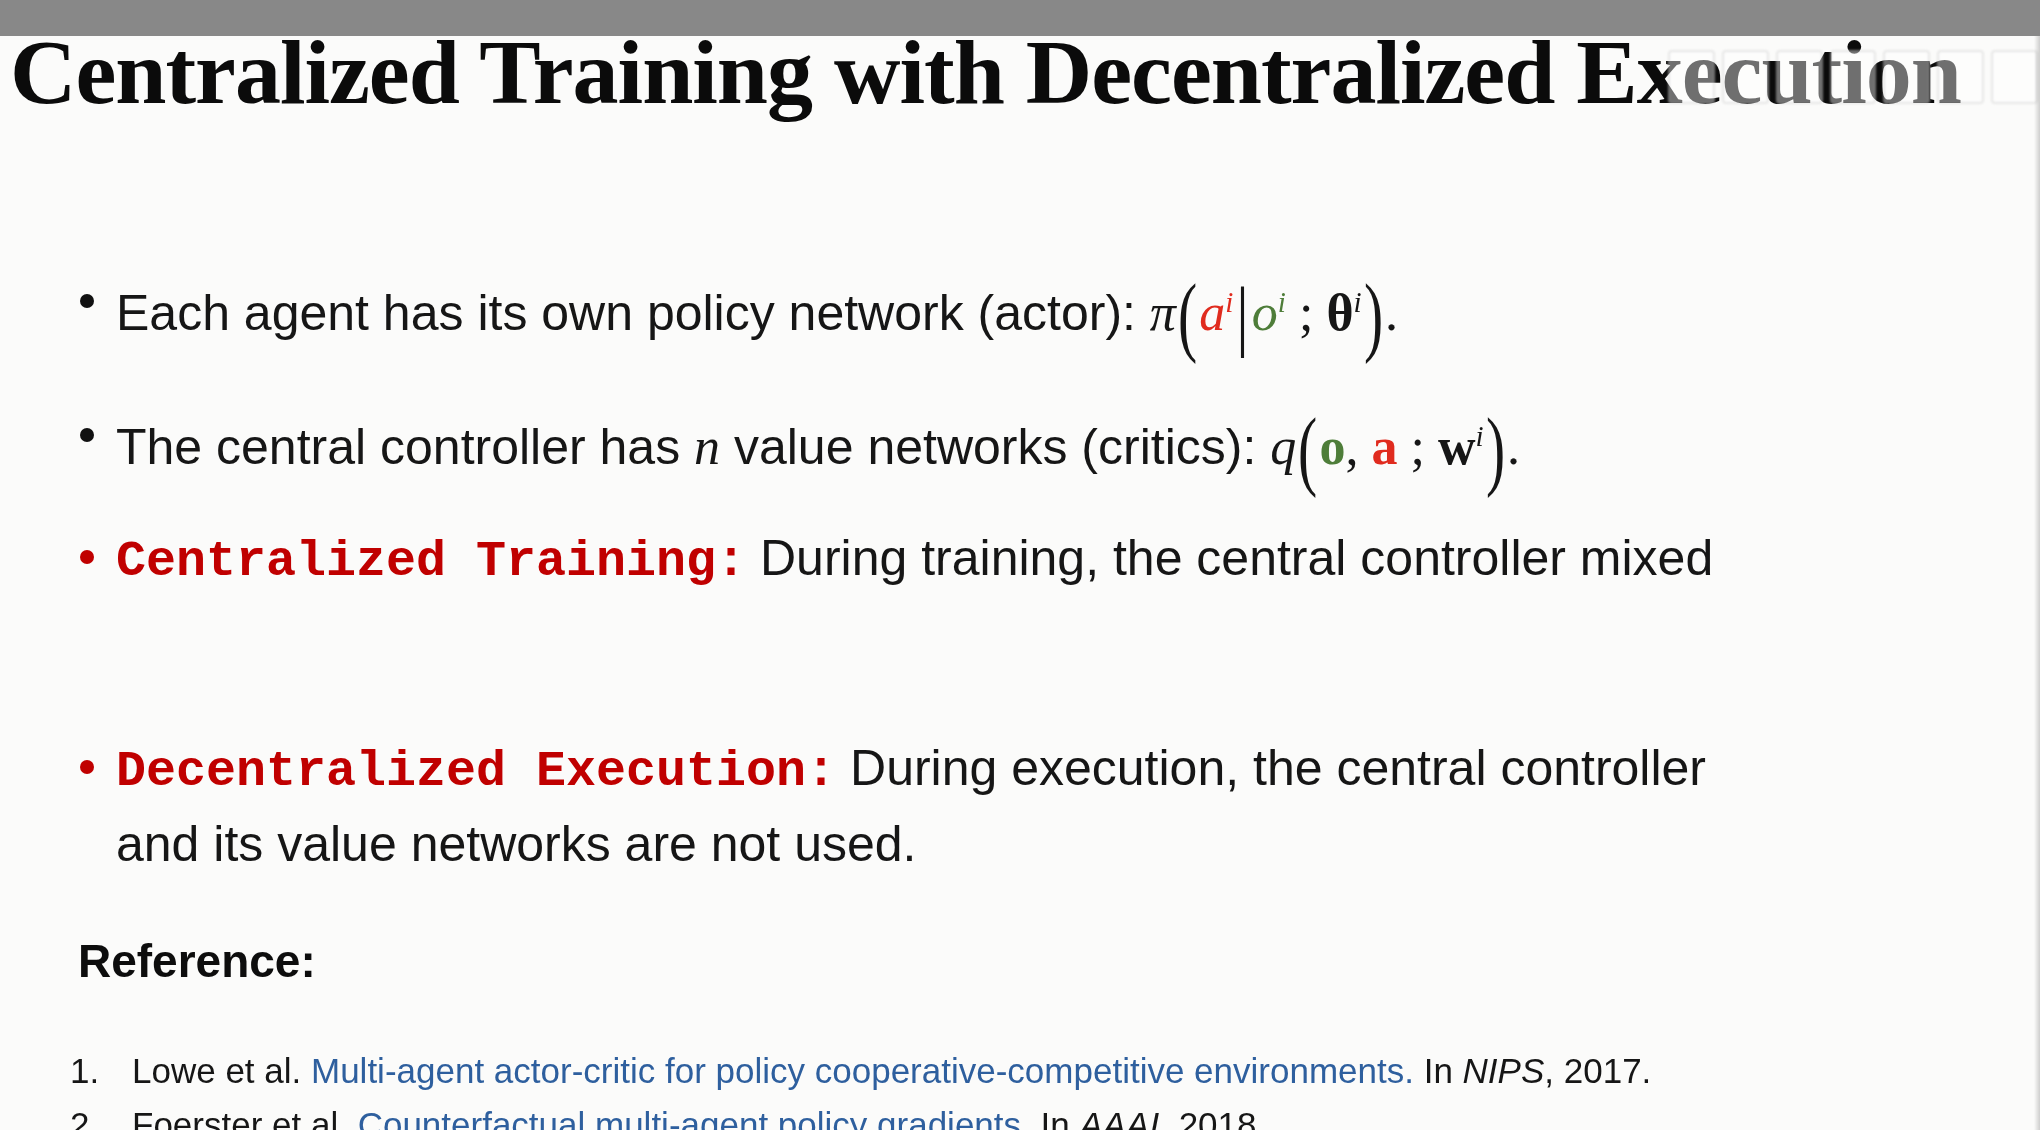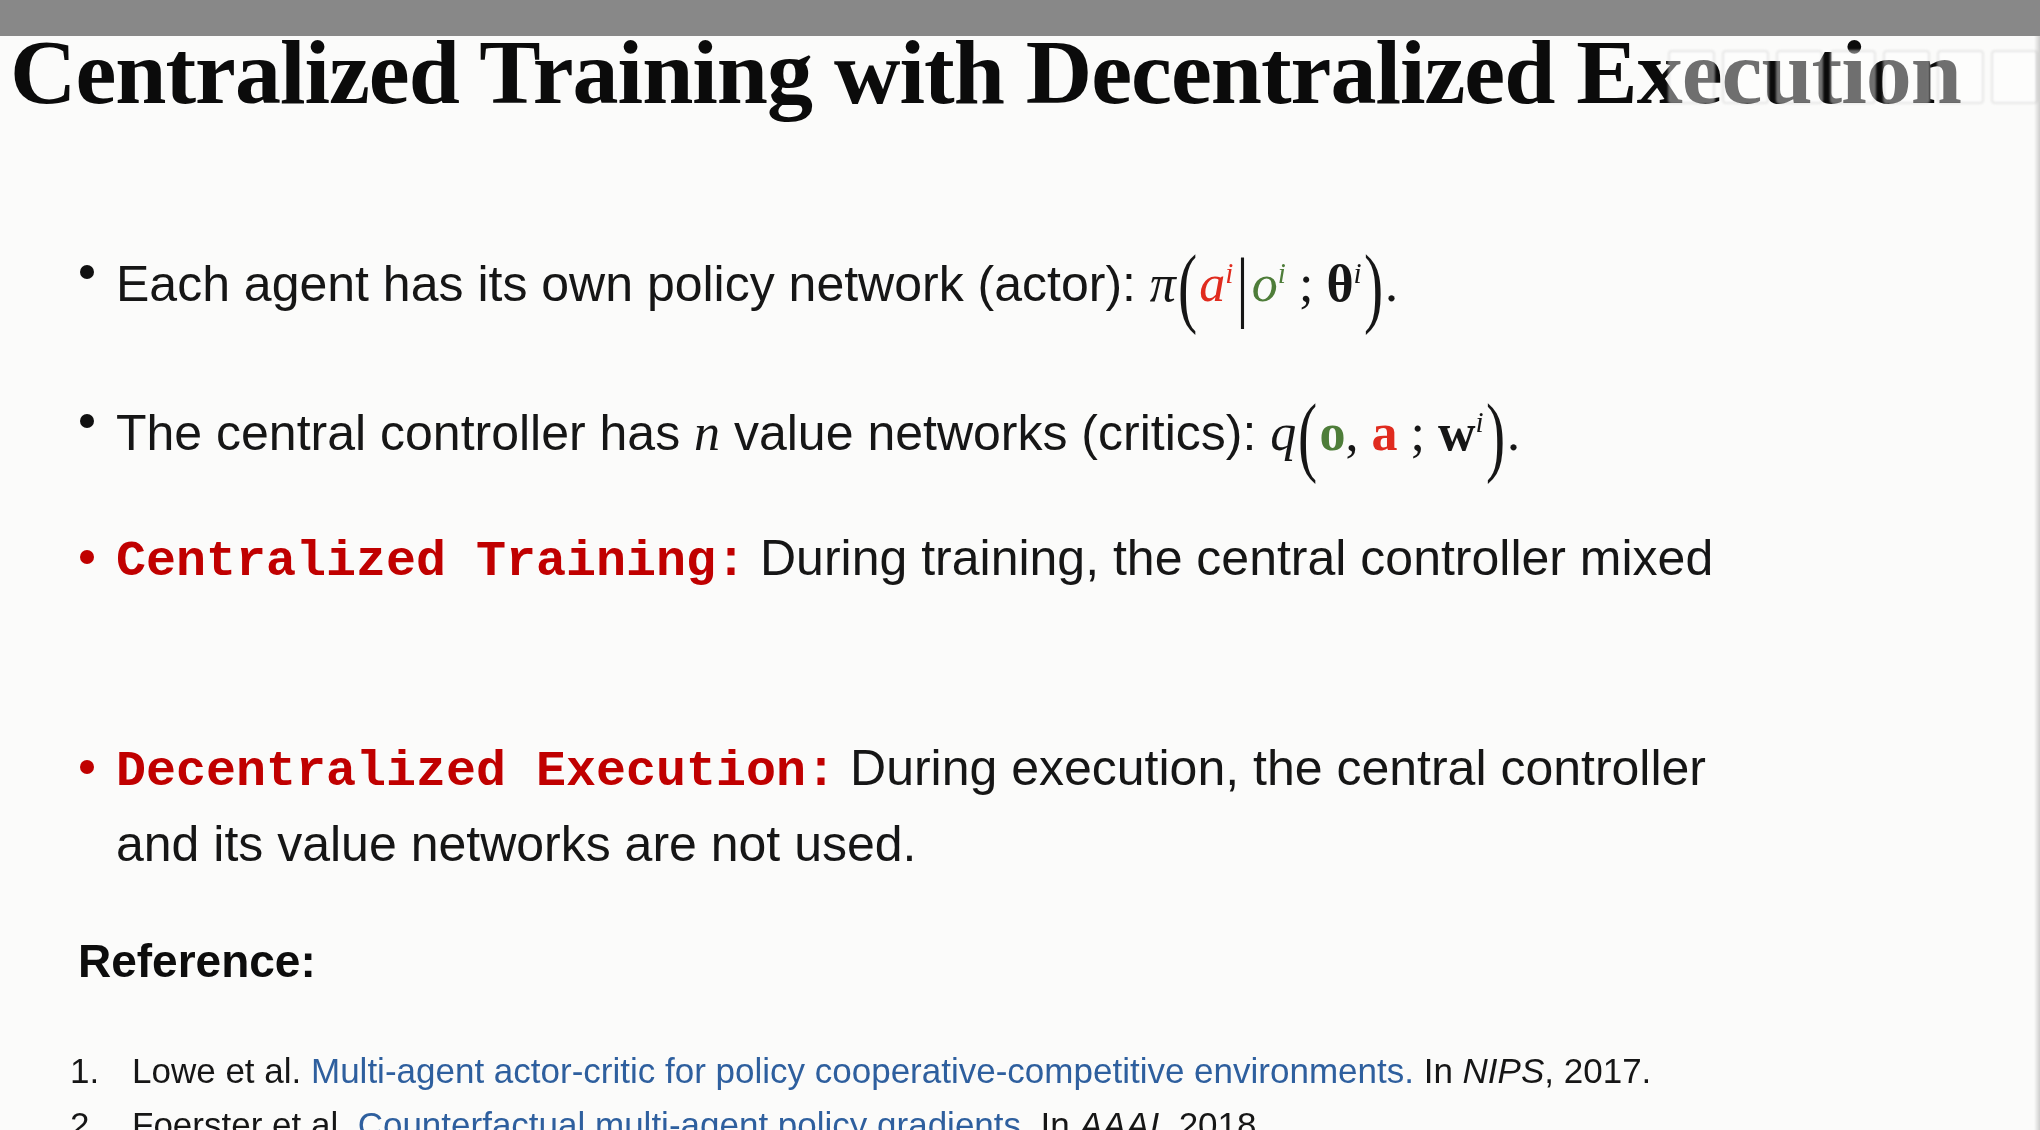--- a/index.html
+++ b/index.html
@@ -97,28 +97,28 @@
   <div class="watermark">
     <span></span>
       <span></span>
       <span></span>
       <span></span>
       <span></span>
       <span></span>
       <span></span>
   </div>
 
-  <div class="bullet" style="top:201px">
+  <div class="bullet" style="top:230px">
     <span class="dot"></span>
     <div class="btext">
       <span class="line"><span>Each agent has its own policy network (actor): </span><span class="mf"><span class="mi">π</span><span class="bp">(</span><span class="mred"><span class="mi">a</span><span class="msup">i</span></span><span class="bar">|</span><span class="mgreen"><span class="mi">o</span><span class="msup">i</span></span><span> ; </span><span class="mbold">θ</span><span class="msup">i</span><span class="bp">)</span><span>.</span></span></span>
     </div>
   </div>
 
-  <div class="bullet" style="top:350px">
+  <div class="bullet" style="top:364px">
     <span class="dot"></span>
     <div class="btext">
       <span class="line"><span>The central controller has </span><span class="mf mi">n</span><span> value networks (critics): </span><span class="mf"><span class="mi">q</span><span class="bp">(</span><span class="mbold mgreen">o</span><span>, </span><span class="mbold mred">a</span><span> ; </span><span class="mbold">w</span><span class="msup">i</span><span class="bp">)</span><span>.</span></span></span>
     </div>
   </div>
 
   <div class="bullet" style="top:486px">
     <span class="dot red"></span>
     <div class="btext">
       <div class="line"><span class="rhead">Centralized Training:</span><span> During training, the central controller mixed</span></div>

